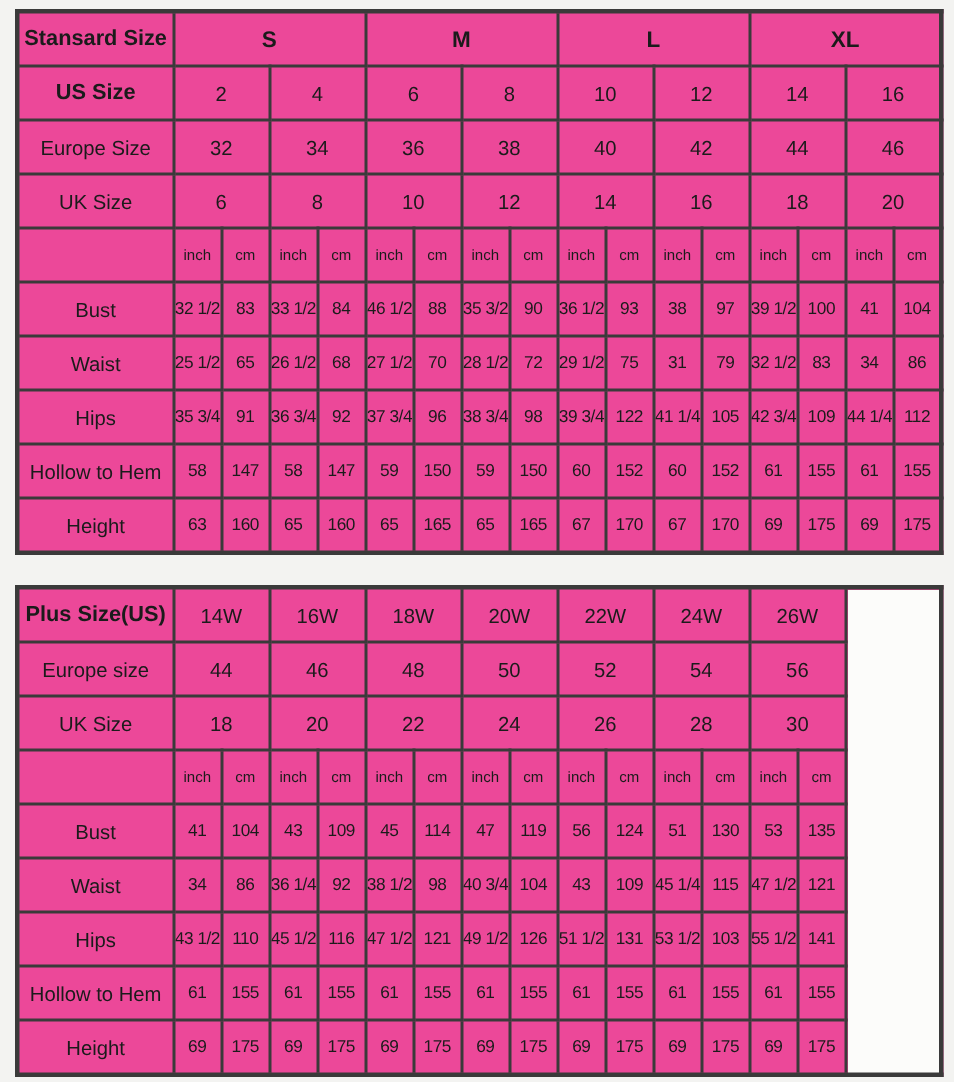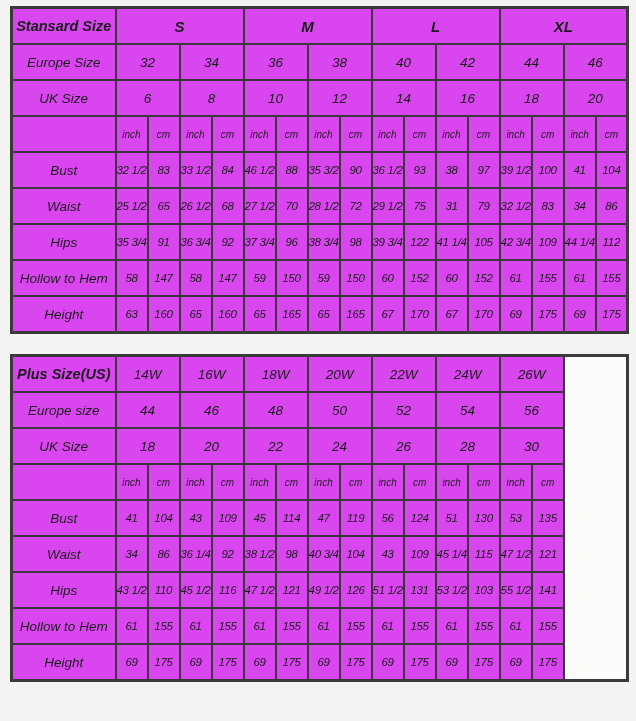--- a/index.html
+++ b/index.html
@@ -13,22 +13,21 @@
     width: 636px;
     height: 721px;
     box-sizing: border-box;
     padding: 6px 10px 0 10px;
     overflow: hidden;
   }
   table.size-chart {
     border-collapse: collapse;
     table-layout: fixed;
     width: 616px;
-    background: #d946ef;
-    font-style: italic;
+    background: #ec4899;
   }
   table.size-chart td {
     border: 2px solid #3a3a3a;
     text-align: center;
     vertical-align: middle;
     padding: 0;
     height: 34px;
     overflow: hidden;
     white-space: nowrap;
   }
@@ -68,20 +67,31 @@
       </colgroup>
       <tbody>
         <tr>
           <td class="row-label bold">Stansard Size</td>
           <td class="group-cell" colspan="4">S</td>
           <td class="group-cell" colspan="4">M</td>
           <td class="group-cell" colspan="4">L</td>
           <td class="group-cell" colspan="4">XL</td>
         </tr>
         <tr>
+          <td class="row-label bold">US Size</td>
+          <td class="size-cell" colspan="2">2</td>
+          <td class="size-cell" colspan="2">4</td>
+          <td class="size-cell" colspan="2">6</td>
+          <td class="size-cell" colspan="2">8</td>
+          <td class="size-cell" colspan="2">10</td>
+          <td class="size-cell" colspan="2">12</td>
+          <td class="size-cell" colspan="2">14</td>
+          <td class="size-cell" colspan="2">16</td>
+        </tr>
+        <tr>
           <td class="row-label">Europe Size</td>
           <td class="size-cell" colspan="2">32</td>
           <td class="size-cell" colspan="2">34</td>
           <td class="size-cell" colspan="2">36</td>
           <td class="size-cell" colspan="2">38</td>
           <td class="size-cell" colspan="2">40</td>
           <td class="size-cell" colspan="2">42</td>
           <td class="size-cell" colspan="2">44</td>
           <td class="size-cell" colspan="2">46</td>
         </tr>

